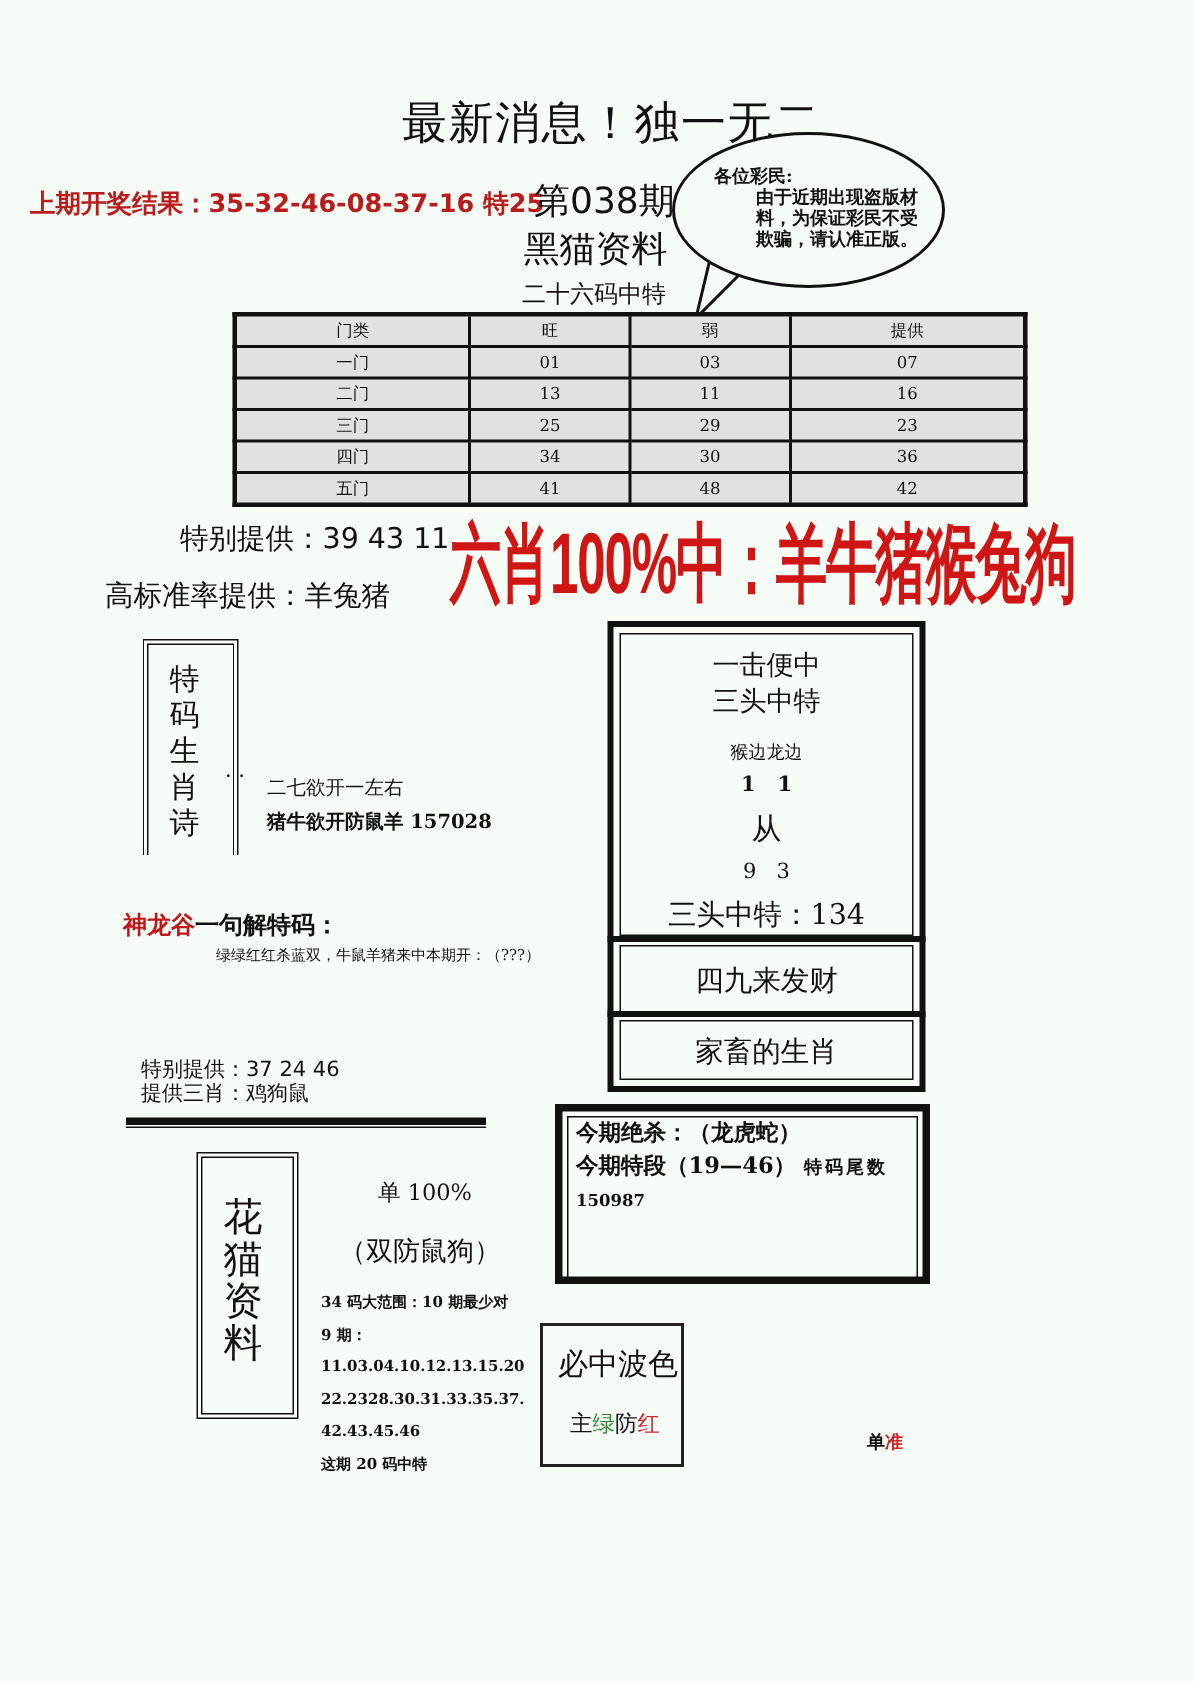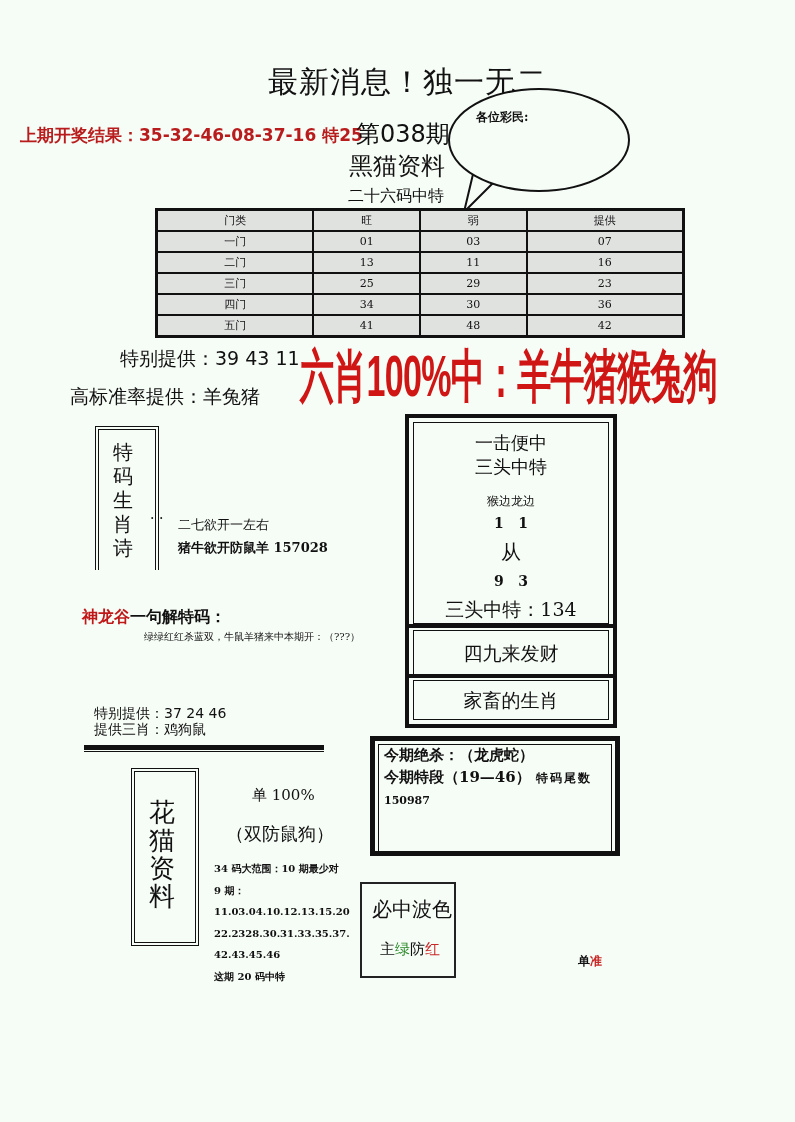--- a/index.html
+++ b/index.html
@@ -95,20 +95,21 @@
 <div class="abs last-result">上期开奖结果：35-32-46-08-37-16 特25</div>
 <div class="abs issue">第038期</div>
 <div class="abs heimao">黑猫资料</div>
 
 <svg class="abs tail" style="left:462px;top:168px;" width="60" height="46">
   <path d="M12,2 L2,44 L36,10" fill="#f6fcf6" stroke="#111" stroke-width="2"></path>
 </svg>
 <div class="abs bubble"></div>
 <div class="abs bubble-text">
   <div>各位彩民:</div>
+  <div class="indent">由于近期出现盗版材料，为保证彩民不受欺骗，请认准正版。</div>
 </div>
 
 <div class="abs table-caption">二十六码中特</div>
 <table class="abs main">
   <tbody>
       <tr>
     <th>门类</th>
     <th>旺</th>
     <th>弱</th>
     <th>提供</th>
@@ -162,21 +163,21 @@
 <div class="abs poem-line1">二七欲开一左右</div>
 <div class="abs poem-line2">猪牛欲开防鼠羊 157028</div>
 
 <div class="abs box-right">
   <div class="box-inner bi1">
     <div class="r-center" style="top:8px;font-size:18px;">一击便中</div>
     <div class="r-center" style="top:32px;font-size:18px;">三头中特</div>
     <div class="r-center" style="top:70px;font-size:12px;font-family:'DejaVu Sans',sans-serif;">猴边龙边</div>
     <div class="r-center" style="top:92px;font-size:14px;font-weight:bold;white-space:pre;">1   1</div>
     <div class="r-center" style="top:116px;font-size:20px;">从</div>
-    <div class="r-center" style="top:150px;font-size:14px;font-weight:bold;white-space:pre;">9   3</div>
+    <div class="r-center" style="top:150px;font-size:14px;font-weight:normal;white-space:pre;">9   3</div>
     <div class="r-center" style="top:174px;font-size:19px;">三头中特：134</div>
   </div>
   <div class="box-inner bi2">
     <div class="r-center" style="top:10px;font-size:19px;">四九来发财</div>
   </div>
   <div class="box-inner bi3">
     <div class="r-center" style="top:7px;font-size:19px;">家畜的生肖</div>
   </div>
 </div>
 <div class="abs" style="left:405px;top:624px;width:212px;height:4px;background:#111;"></div>

